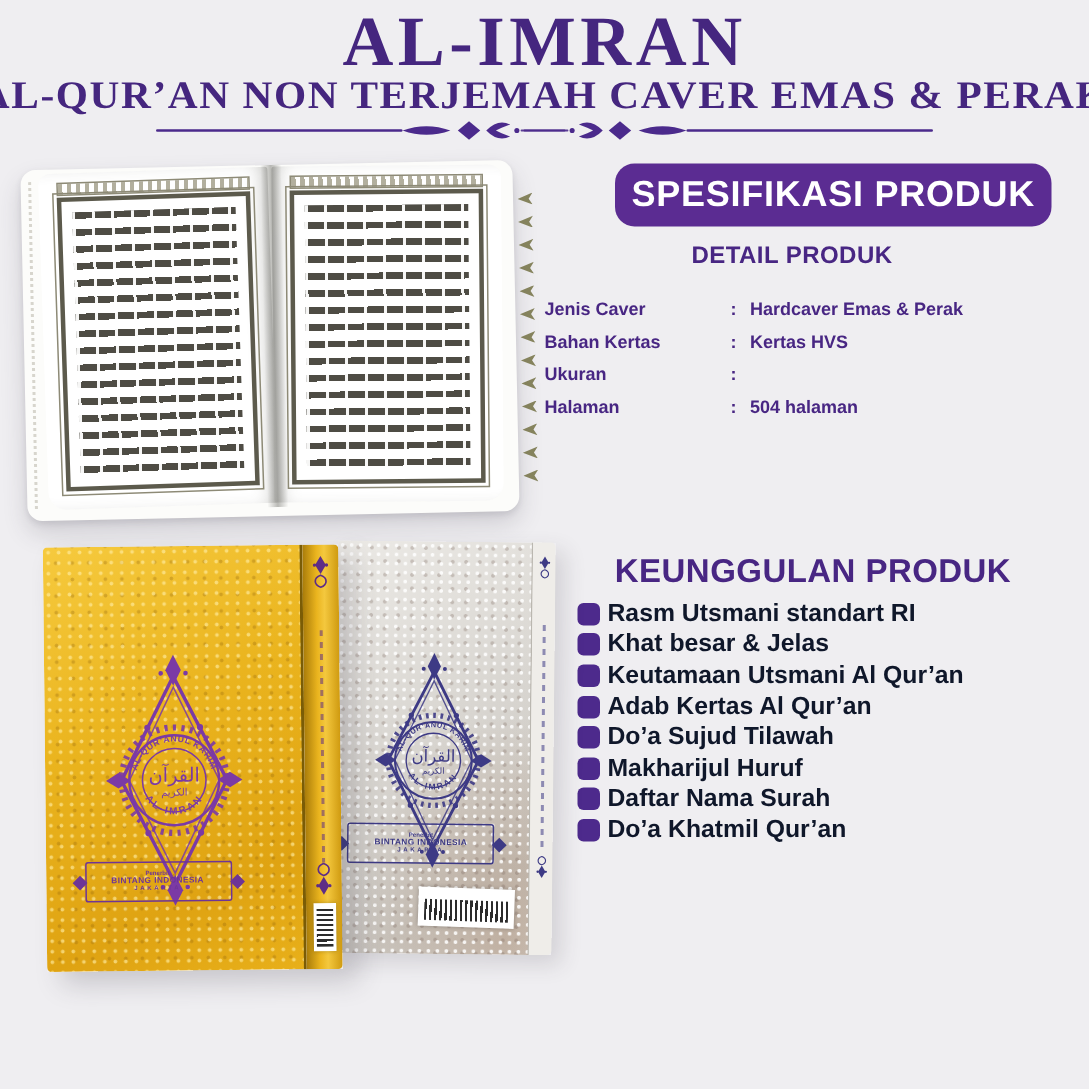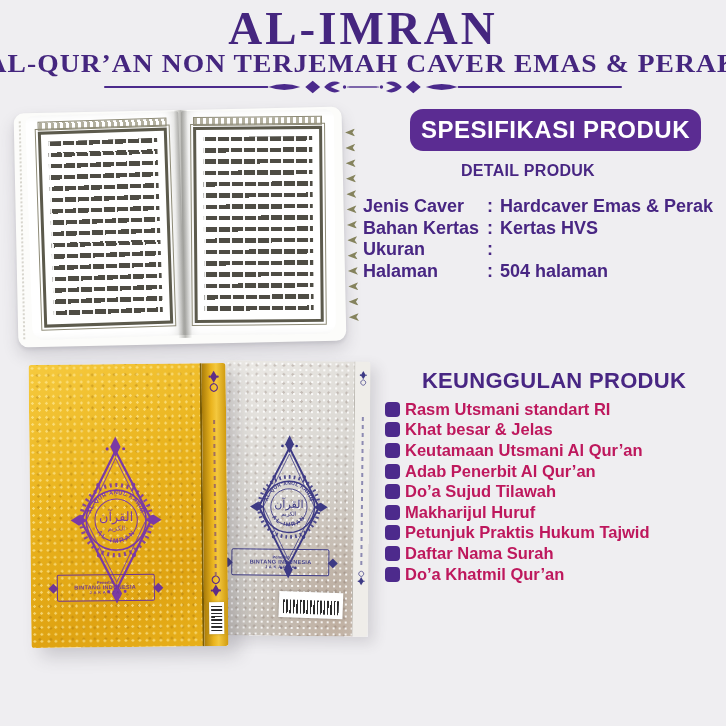--- a/index.html
+++ b/index.html
@@ -70,34 +70,34 @@
     position:absolute;left:410px;top:109px;width:291px;height:42px;
     background:#5b2c92;border-radius:13px;color:#ffffff;
     font-weight:bold;font-size:24px;letter-spacing:.5px;
     display:flex;align-items:center;justify-content:center;
   }
   .detail-heading{
     position:absolute;left:408px;top:162px;width:240px;text-align:center;
     font-weight:bold;font-size:16px;color:#482683;letter-spacing:.3px;
   }
   .spec-rows{position:absolute;left:363px;top:196px;width:356px;}
-  .spec-row{display:flex;font-weight:bold;font-size:18px;color:#482683;line-height:21.5px;}
+  .spec-row{display:flex;font-weight:bold;font-size:12px;color:#482683;line-height:21.5px;}
   .spec-label{width:124px;flex:none;}
   .spec-colon{width:13px;flex:none;}
   .spec-value{flex:1;white-space:nowrap;}
 
   
   .features-heading{
-    position:absolute;left:416px;top:368px;width:276px;text-align:center;
+    position:absolute;left:404px;top:368px;width:276px;text-align:center;
     font-weight:bold;font-size:22px;color:#482683;letter-spacing:.3px;
   }
   .features-list{position:absolute;left:385px;top:399px;}
   .feature-item{display:flex;align-items:center;height:20.6px;}
   .feature-bullet{width:15px;height:15px;background:#4d2a8c;border-radius:4px;margin-right:5px;flex:none;}
-  .feature-text{font-weight:bold;font-size:16.5px;color:#be185d;white-space:nowrap;text-align:center;}
+  .feature-text{font-weight:bold;font-size:16.5px;color:#0f172a;white-space:nowrap;text-align:center;}
 
   
   .book{position:absolute;}
   .book.silver{
     left:224px;top:361px;width:145px;height:275px;transform:rotate(.6deg);z-index:1;
     box-shadow:6px 6px 14px rgba(60,55,70,.16);
   }
   .book.gold{
     left:30px;top:364px;width:197px;height:283px;transform:rotate(-.6deg);z-index:2;
     box-shadow:10px 8px 18px rgba(60,55,70,.22);
@@ -307,33 +307,29 @@
       <div class="feature-item">
         <span class="feature-bullet"></span>
         <span class="feature-text">Khat besar &amp; Jelas</span>
       </div>
       <div class="feature-item">
         <span class="feature-bullet"></span>
         <span class="feature-text">Keutamaan Utsmani Al Qur’an</span>
       </div>
       <div class="feature-item">
         <span class="feature-bullet"></span>
-        <span class="feature-text">Adab Penerbit Al Qur’an</span>
+        <span class="feature-text">Adab Kertas Al Qur’an</span>
       </div>
       <div class="feature-item">
         <span class="feature-bullet"></span>
         <span class="feature-text">Do’a Sujud Tilawah</span>
       </div>
       <div class="feature-item">
         <span class="feature-bullet"></span>
         <span class="feature-text">Makharijul Huruf</span>
-      </div>
-      <div class="feature-item">
-        <span class="feature-bullet"></span>
-        <span class="feature-text">Petunjuk Praktis Hukum Tajwid</span>
       </div>
       <div class="feature-item">
         <span class="feature-bullet"></span>
         <span class="feature-text">Daftar Nama Surah</span>
       </div>
       <div class="feature-item">
         <span class="feature-bullet"></span>
         <span class="feature-text">Do’a Khatmil Qur’an</span>
       </div>
     </div>

